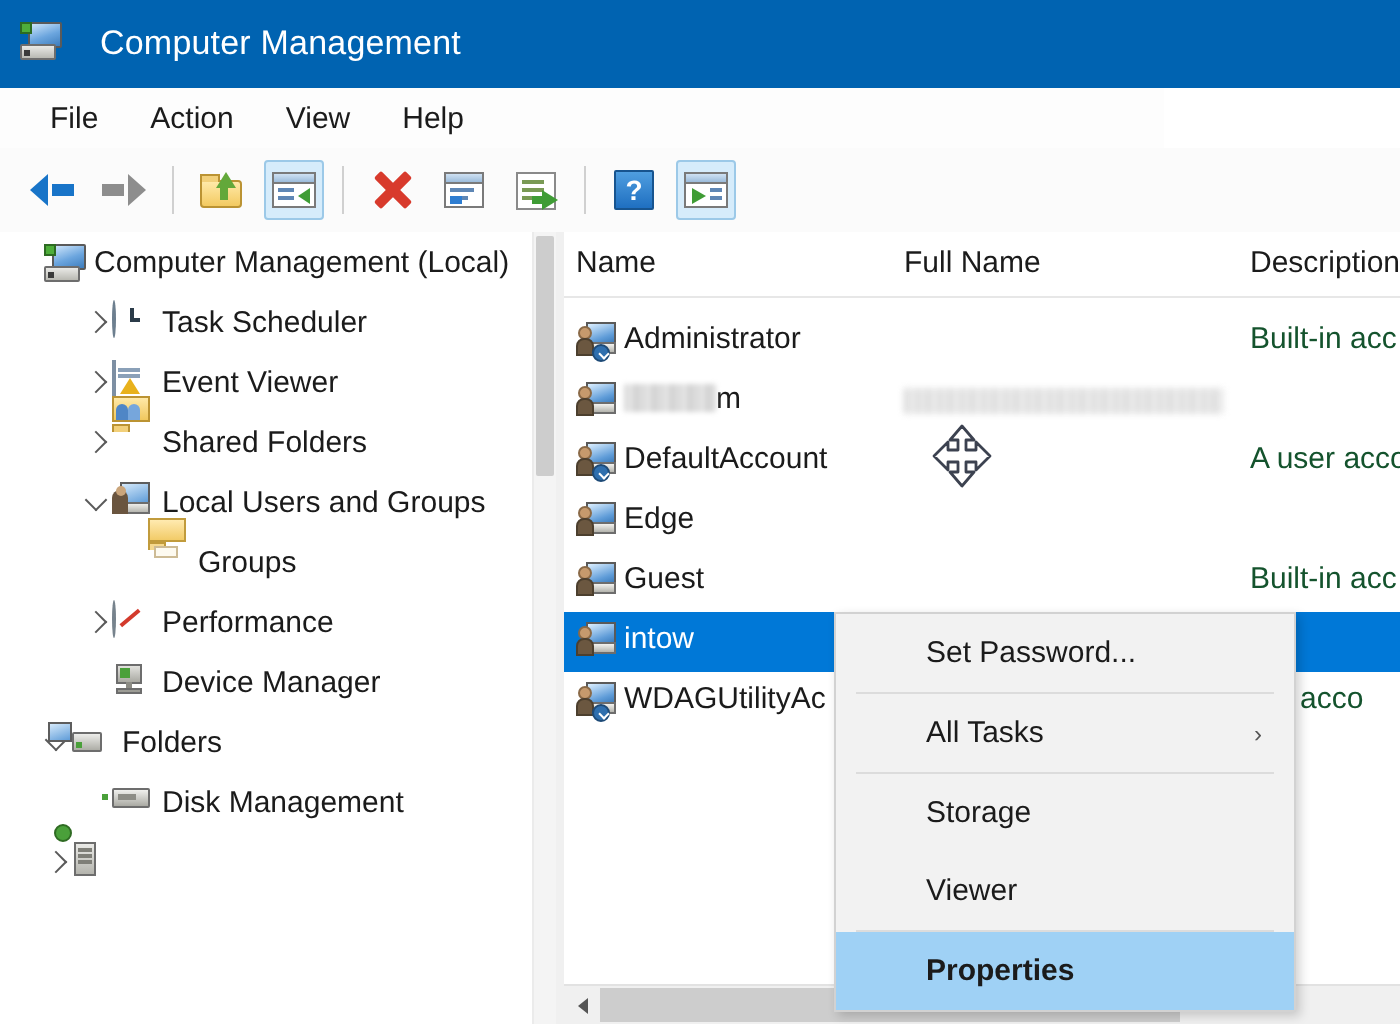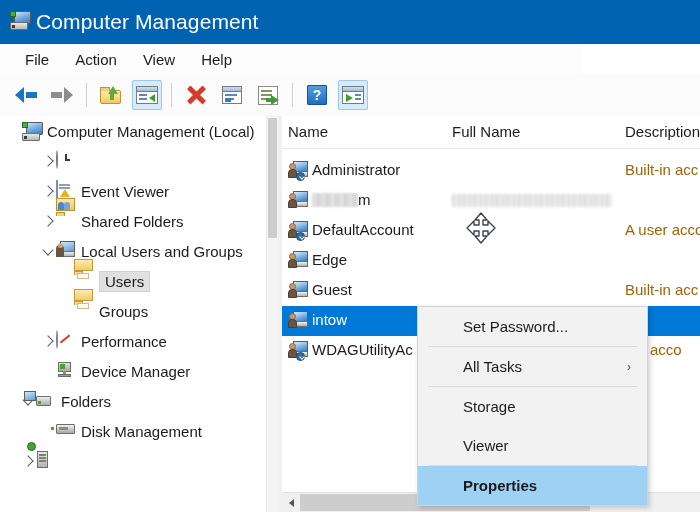--- a/index.html
+++ b/index.html
@@ -12,21 +12,21 @@
   #app{position:relative;width:700px;height:512px;overflow:hidden;background:#fff;}
 
   
   .titlebar{
     position:absolute;left:0;top:0;width:700px;height:44px;
     background:#0063b1;
     display:flex;align-items:center;
   }
   .titlebar .tb-icon{margin-left:10px;width:26px;height:24px;position:relative;}
   .titlebar .tb-title{
-    color:#ffffff;font-size:21px;margin-left:0;letter-spacing:.1px;
+    color:#ffffff;font-size:17px;margin-left:14px;letter-spacing:.1px;
   }
 
   
   .pcicon{position:relative;display:inline-block;}
   .pcicon .mon{
     position:absolute;left:4px;top:1px;width:17px;height:13px;
     background:linear-gradient(160deg,#cfe6fb 0%,#6ba5de 55%,#3d7dbd 100%);
     border:1px solid #5a5a5a;box-sizing:border-box;border-radius:1px;
   }
   .pcicon .base{
@@ -230,21 +230,21 @@
     border-bottom:1px solid #e7e7e7;
   }
   .lh .col{position:absolute;top:7px;font-size:15px;color:#1b1b1b;white-space:nowrap;}
 
   
   .lrow{position:absolute;left:0;width:418px;height:30px;}
   .lrow.sel{background:#0078d7;}
   .lrow .uicon{position:absolute;left:6px;top:5px;width:21px;height:20px;}
   .lrow .nm{position:absolute;left:30px;top:5px;font-size:15px;color:#1b1b1b;white-space:nowrap;}
   .lrow .fn{position:absolute;left:170px;top:5px;font-size:15px;color:#1b1b1b;white-space:nowrap;}
-  .lrow .de{position:absolute;left:343px;top:5px;font-size:15px;color:#a16207;white-space:nowrap;}
+  .lrow .de{position:absolute;left:343px;top:5px;font-size:15px;color:#14532d;white-space:nowrap;}
   .lrow.sel .nm,.lrow.sel .fn,.lrow.sel .de{color:#ffffff;}
 
   .ic-user{width:21px;height:20px;position:relative;}
   .ic-user .mon{position:absolute;left:5px;top:0px;width:15px;height:11px;background:linear-gradient(160deg,#dcefff,#5f9cd8 70%,#3d7dbd);border:1px solid #5a5a5a;box-sizing:border-box;}
   .ic-user .base{position:absolute;left:4px;top:10px;width:16px;height:6px;background:linear-gradient(180deg,#f2f2ef,#b4b4ad);border:1px solid #6d6d6d;box-sizing:border-box;}
   .ic-user .head{position:absolute;left:1px;top:2px;width:7px;height:7px;border-radius:50%;background:#c69a6d;border:1px solid #8a6a48;box-sizing:border-box;}
   .ic-user .body{position:absolute;left:0px;top:8px;width:9px;height:9px;border-radius:4px 4px 0 0;background:#6b5740;border:1px solid #4c3f2e;box-sizing:border-box;}
   .ic-user .badge{position:absolute;left:8px;top:11px;width:9px;height:9px;border-radius:50%;background:#2f6fae;border:1px solid #1d4a77;box-sizing:border-box;}
   .ic-user .badge:after{content:"";position:absolute;left:2.5px;top:1.5px;width:3px;height:3px;border-right:1.5px solid #fff;border-bottom:1.5px solid #fff;transform:rotate(45deg);}
 
@@ -390,20 +390,21 @@
       </span>
       <span class="tlabel">Computer Management (Local)</span>
     </div>
 
 
     <div class="trow" style="padding-left:40px;">
       <span class="twist">
           <i class="chev right"></i>
         </span>
       <span class="ticon"><span class="ic-clock"></span></span>
+      <span class="tlabel">Task Scheduler</span>
     </div>
 
     <div class="trow" style="padding-left:40px;">
       <span class="twist">
           <i class="chev right"></i>
         </span>
       <span class="ticon"><span class="ic-event"><i class="ln a"></i><i class="ln b"></i><i class="warn"></i></span></span>
       <span class="tlabel">Event Viewer</span>
     </div>
 
@@ -416,24 +417,20 @@
     </div>
 
     <div class="trow" style="padding-left:40px;">
       <span class="twist">
           <i class="chev down"></i>
         </span>
       <span class="ticon"><span class="ic-lug"><i class="mon"></i><i class="base"></i><i class="p"></i><i class="h"></i></span></span>
       <span class="tlabel">Local Users and Groups</span>
     </div>
 
-    <div class="trow selected" style="padding-left:74px;">
-      <span class="ticon"><span class="ic-folder"><i class="f"></i><i class="tab"></i><i class="pap"></i></span></span>
-      <span class="tlabel">Users</span>
-    </div>
 
     <div class="trow" style="padding-left:74px;">
       <span class="ticon"><span class="ic-folder"><i class="f"></i><i class="tab"></i><i class="pap"></i></span></span>
       <span class="tlabel">Groups</span>
     </div>
 
     <div class="trow" style="padding-left:40px;">
       <span class="twist">
           <i class="chev right"></i>
         </span>

